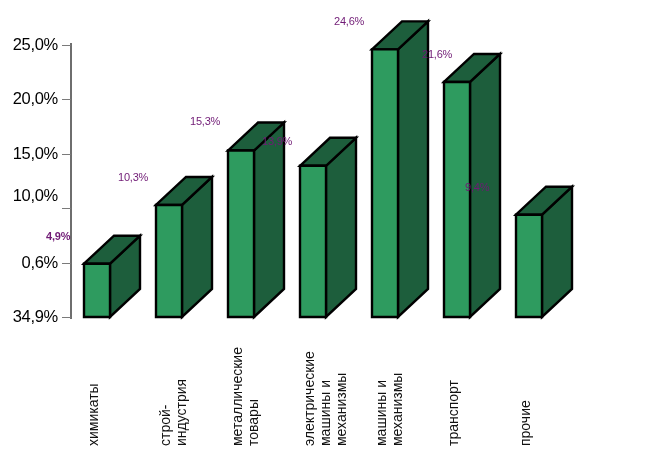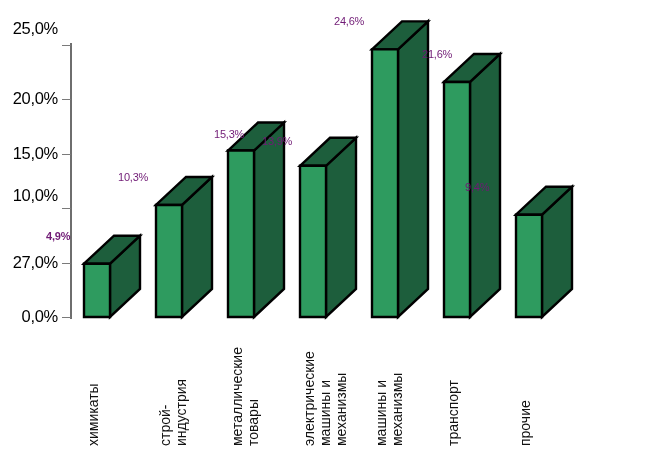--- a/index.html
+++ b/index.html
@@ -28,26 +28,26 @@
             transform:rotate(-90deg);white-space:nowrap;
             font-size:14px;color:#111;line-height:1;letter-spacing:0px;}
 </style>
 </head>
 <body>
 
 <div id="stage">
 
   <div id="yaxis-line"></div>
   <div id="ylabels">
-      <div class="ytick-label" style="top: 308px;">0,0%</div>
-      <div class="ytick-label" style="top: 253.6px;">27,0%</div>
+      <div class="ytick-label" style="top: 308px;">34,9%</div>
+      <div class="ytick-label" style="top: 253.6px;">0,6%</div>
       <div class="ytick-label" style="top: 187px; margin-left: 41px;">10,0%</div>
       <div class="ytick-label" style="top: 144.8px; margin-left: 44px;">15,0%</div>
       <div class="ytick-label" style="top: 90.4px;">20,0%</div>
-      <div class="ytick-label" style="top: 20px;">25,0%</div>
+      <div class="ytick-label" style="top: 36px;">25,0%</div>
     </div>
 
   <div id="plot">
       <svg width="650" height="452" style="position: absolute; left: 0px; top: 0px;">
         <g>
           <polygon points="110,263.688 140,235.688 140,289 110,317" fill="#1D5E3C" stroke="#000000" stroke-width="2.4" stroke-linejoin="miter"></polygon>
           <polygon points="84,263.688 114,235.688 140,235.688 110,263.688" fill="#1D5E3C" stroke="#000000" stroke-width="2.4" stroke-linejoin="miter"></polygon>
           <polygon points="84,263.688 110,263.688 110,317 84,317" fill="#2E9B5F" stroke="#000000" stroke-width="2.4" stroke-linejoin="miter"></polygon>
         </g>
         <g>
@@ -76,21 +76,21 @@
           <polygon points="444,81.99199999999996 470,81.99199999999996 470,317 444,317" fill="#2E9B5F" stroke="#000000" stroke-width="2.4" stroke-linejoin="miter"></polygon>
         </g>
         <g>
           <polygon points="542,214.728 572,186.728 572,289 542,317" fill="#1D5E3C" stroke="#000000" stroke-width="2.4" stroke-linejoin="miter"></polygon>
           <polygon points="516,214.728 546,186.728 572,186.728 542,214.728" fill="#1D5E3C" stroke="#000000" stroke-width="2.4" stroke-linejoin="miter"></polygon>
           <polygon points="516,214.728 542,214.728 542,317 516,317" fill="#2E9B5F" stroke="#000000" stroke-width="2.4" stroke-linejoin="miter"></polygon>
         </g>
       </svg>
       <div class="vallabel" style="left: 46px; top: 230.688px; font-weight: bold;">4,9%</div>
       <div class="vallabel" style="left: 118px; top: 171.936px;">10,3%</div>
-      <div class="vallabel" style="left: 190px; top: 129px; margin-left: 24px;">15,3%</div>
+      <div class="vallabel" style="left: 190px; top: 116px;">15,3%</div>
       <div class="vallabel" style="left: 262px; top: 136px;">13,9%</div>
       <div class="vallabel" style="left: 334px; top: 16.352px;">24,6%</div>
       <div class="vallabel" style="left: 422px; top: 48.992px;">21,6%</div>
       <div class="vallabel" style="left: 465px; top: 181.728px;">9,4%</div>
     </div>
 
   <div id="catlabels" style="position:absolute;left:0;top:0;width:650px;height:452px;">
       <div class="catlabel" style="left: 86px; top: 446px;">химикаты</div>
       <div class="catlabel" style="left: 158px; top: 446px;">строй-</div>
       <div class="catlabel" style="left: 174px; top: 446px;">индустрия</div>

